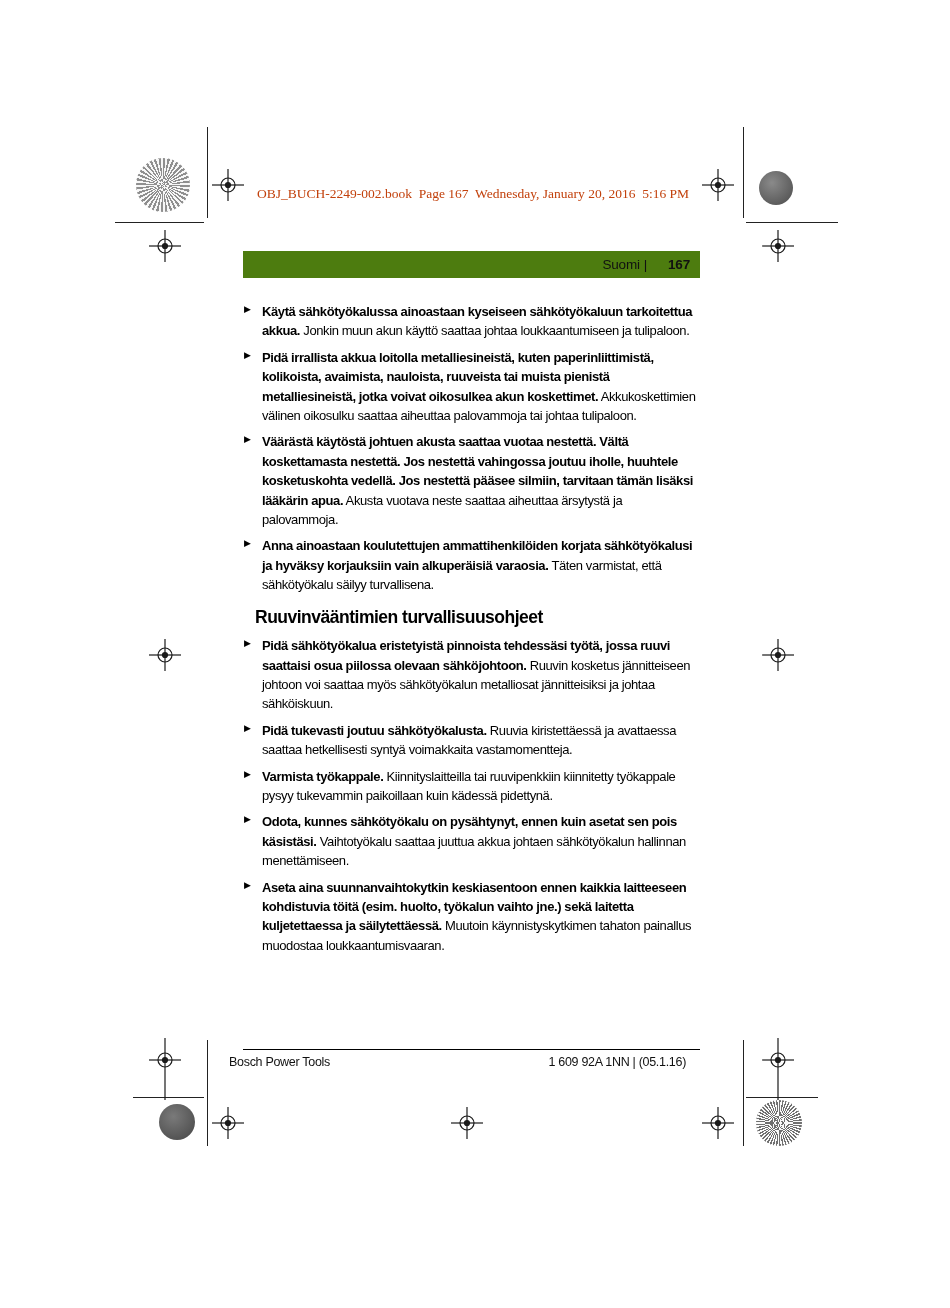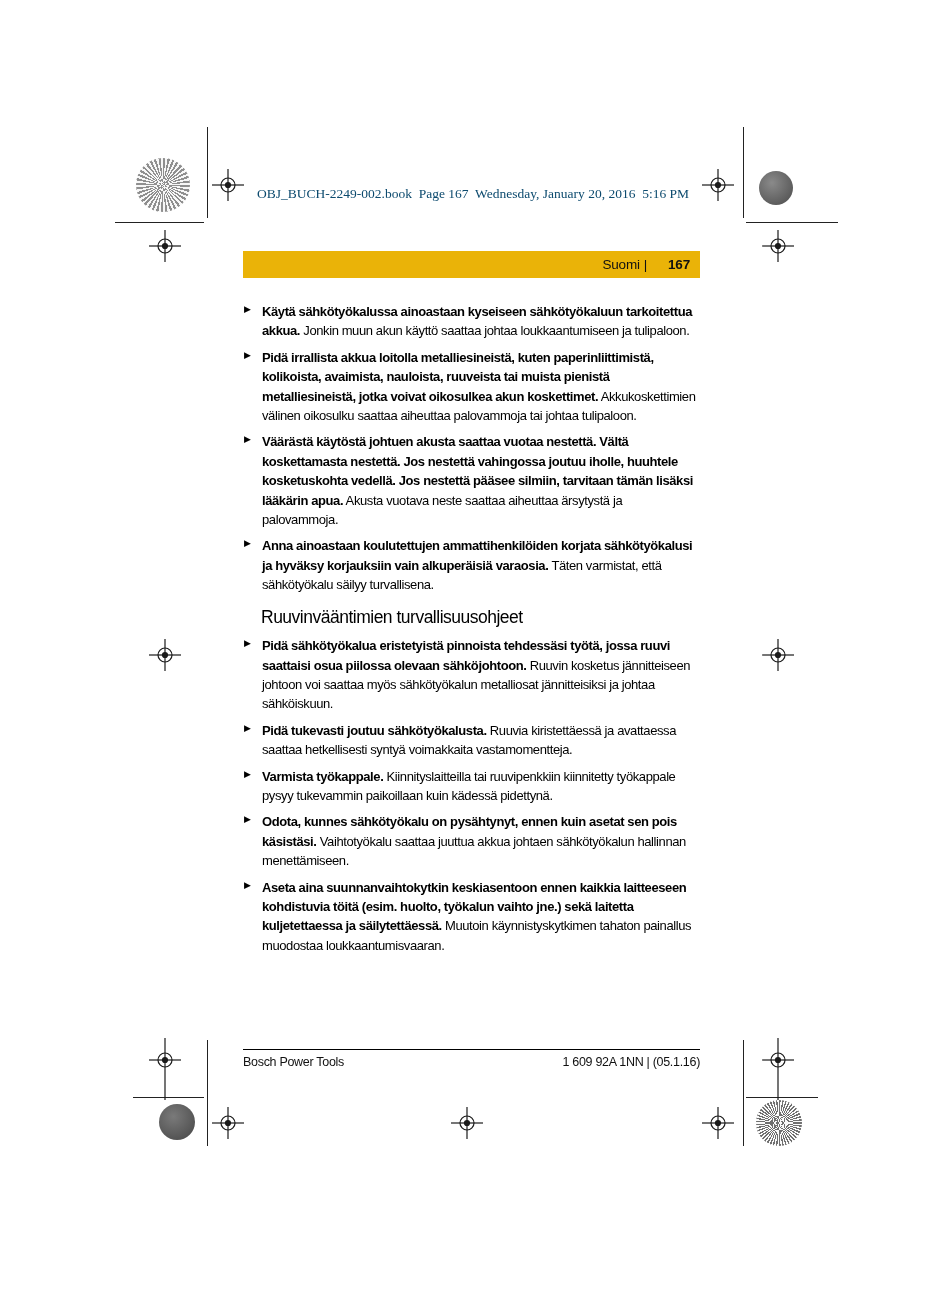--- a/index.html
+++ b/index.html
@@ -28,51 +28,51 @@
     background:radial-gradient(circle at 38% 35%, #8a8a8a, #4a4a4a);
   }
   .darkdot.bl {
     left:159px; top:1104px; width:36px; height:36px;
     background:radial-gradient(circle at 40% 35%, #7a7a7a, #454545);
   }
 
   
   .doc-info {
     position:absolute; left:257px; top:186px;
-    font-family:"Liberation Serif", serif; font-size:13.5px; color:#0c4a6e;
+    font-family:"Liberation Serif", serif; font-size:13.5px; color:#c2410c;
     white-space:pre;
   }
   .header-bar {
     position:absolute; left:243px; top:251px; width:457px; height:27px;
-    background:#eab308; display:flex; align-items:center; justify-content:flex-end;
+    background:#4d7c0f; display:flex; align-items:center; justify-content:flex-end;
     padding-right:10px; font-size:13.5px; letter-spacing:-0.2px;
   }
   .header-bar .pgnum { font-weight:bold; margin-left:21px; }
   .header-bar .div { margin-left:4px; }
 
   
   .content {
     position:absolute; left:243px; top:302px; width:458px;
     font-size:13px; line-height:19.4px; letter-spacing:-0.4px; color:#000;
   }
   .bullet { position:relative; padding-left:19px; margin-bottom:7px; }
   .bullet .marker {
     position:absolute; left:1px; top:3px; font-size:9px; line-height:1; color:#000;
   }
   .bullet .b { font-weight:bold; }
   .sub-heading { font-weight:bold; font-size:13.5px; margin:10px 0 5px; }
-  .big-heading { font-weight:normal; font-size:17.5px; letter-spacing:-0.5px; margin:13px 18px 9px; }
+  .big-heading { font-weight:bold; font-size:17.5px; letter-spacing:-0.5px; margin:13px 12px 9px; }
 
   
   .footer-rule {
     position:absolute; left:243px; top:1049px; width:457px; height:0;
     border-top:1.2px solid #000;
   }
   .footer-text {
-    position:absolute; left:243px; top:1055px; width:457px;
+    position:absolute; left:229px; top:1055px; width:457px;
     display:flex; justify-content:space-between;
     font-size:12.5px; letter-spacing:-0.3px;
   }
 </style>
 </head>
 <body>
 
 <div class="page">
 
   <div class="pinwheel tl"></div>

